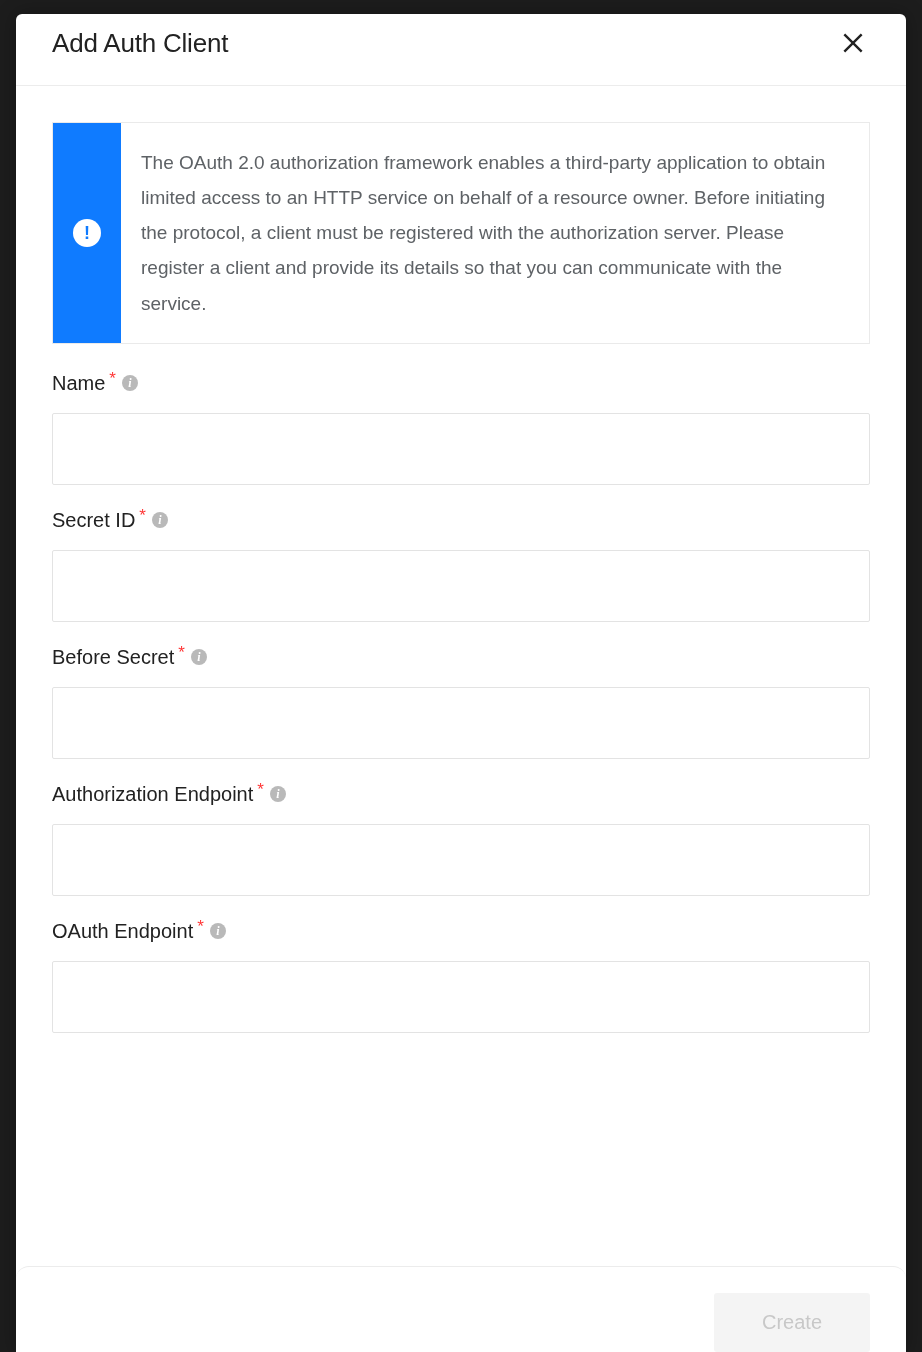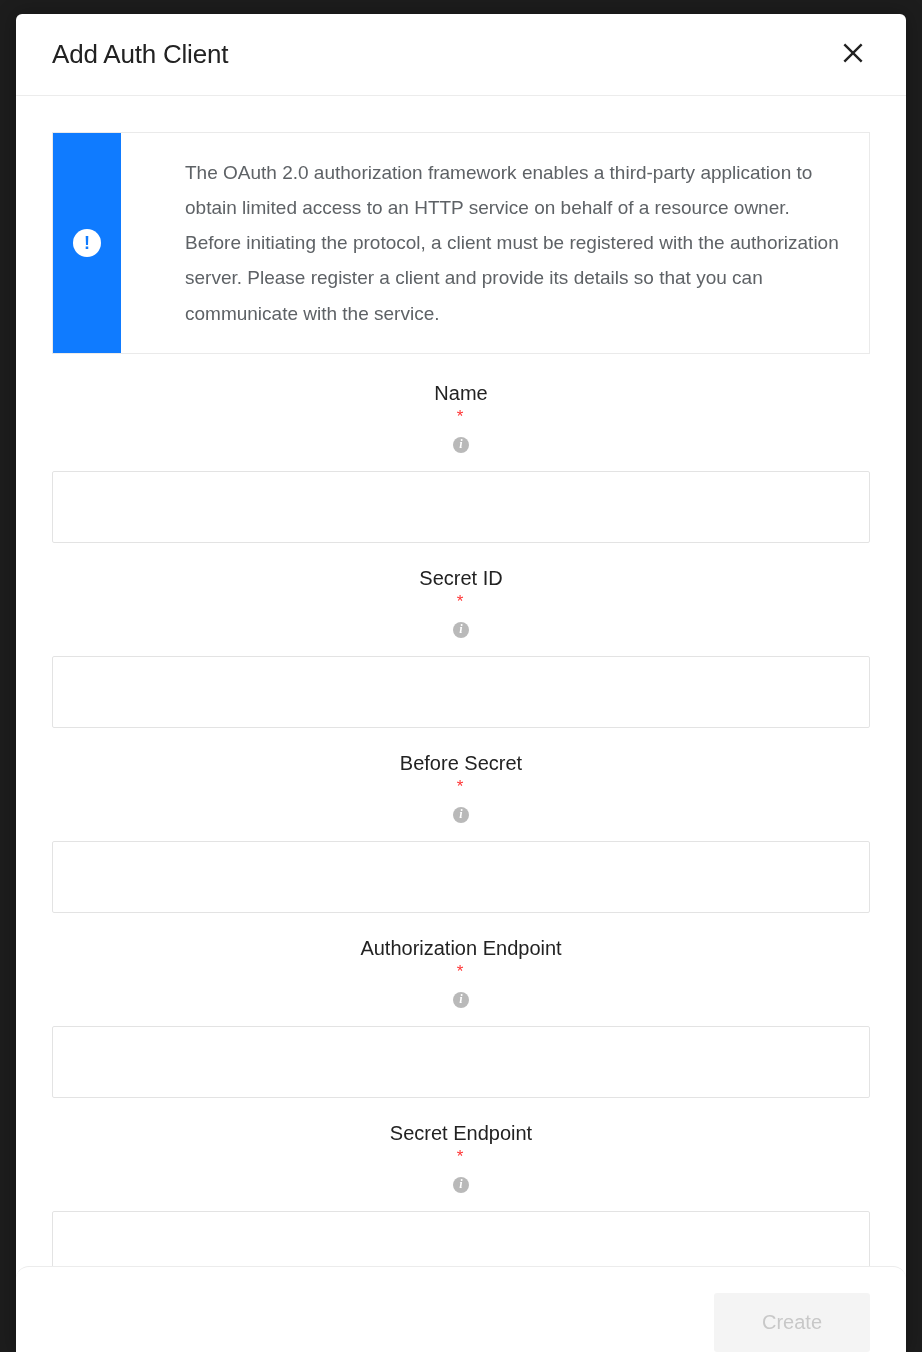--- a/index.html
+++ b/index.html
@@ -18,23 +18,23 @@
     top: 14px;
     bottom: 0;
     background: #ffffff;
     border-radius: 6px 6px 0 0;
     display: flex;
     flex-direction: column;
     box-shadow: 0 0 20px rgba(0,0,0,0.3);
   }
   .modal-header {
     display: flex;
-    align-items: flex-end;
+    align-items: center;
     justify-content: space-between;
-    padding: 22px 36px 25px 36px;
+    padding: 12px 36px 25px 36px;
     border-bottom: 1px solid #ececec;
   }
   .modal-title {
     font-size: 26px;
     font-weight: 400;
     color: #222;
     letter-spacing: -0.2px;
   }
   .close-btn {
     background: none;
@@ -76,29 +76,27 @@
     display: flex;
     align-items: center;
     justify-content: center;
     line-height: 1;
   }
   .info-banner-text {
     padding: 22px 26px 22px 20px;
     font-size: 19px;
     line-height: 1.85;
     color: #5e6266;
-    margin-left: 44px;
   }
   .form-field { margin-bottom: 24px; }
   .field-label-row {
     display: flex;
     align-items: center;
     gap: 6px;
     margin-bottom: 18px;
-    flex-direction: column;
   }
   .field-label {
     font-size: 20px;
     color: #222;
     font-weight: 400;
   }
   .required-star {
     color: #ff3636;
     font-size: 17px;
     position: relative;
@@ -203,21 +201,21 @@
       <div class="field-label-row">
         <span class="field-label">Authorization Endpoint</span>
         <span class="required-star">*</span>
         <span class="field-info">i</span>
       </div>
       <input type="text" class="text-input" value="" style="">
     </div>
 
     <div class="form-field">
       <div class="field-label-row">
-        <span class="field-label">Secret Endpoint</span>
+        <span class="field-label">OAuth Endpoint</span>
         <span class="required-star">*</span>
         <span class="field-info">i</span>
       </div>
       <input type="text" class="text-input" value="" style="">
     </div>
 
   </div>
 
   <div class="modal-footer">
     <button class="create-btn" disabled="">Create</button>

